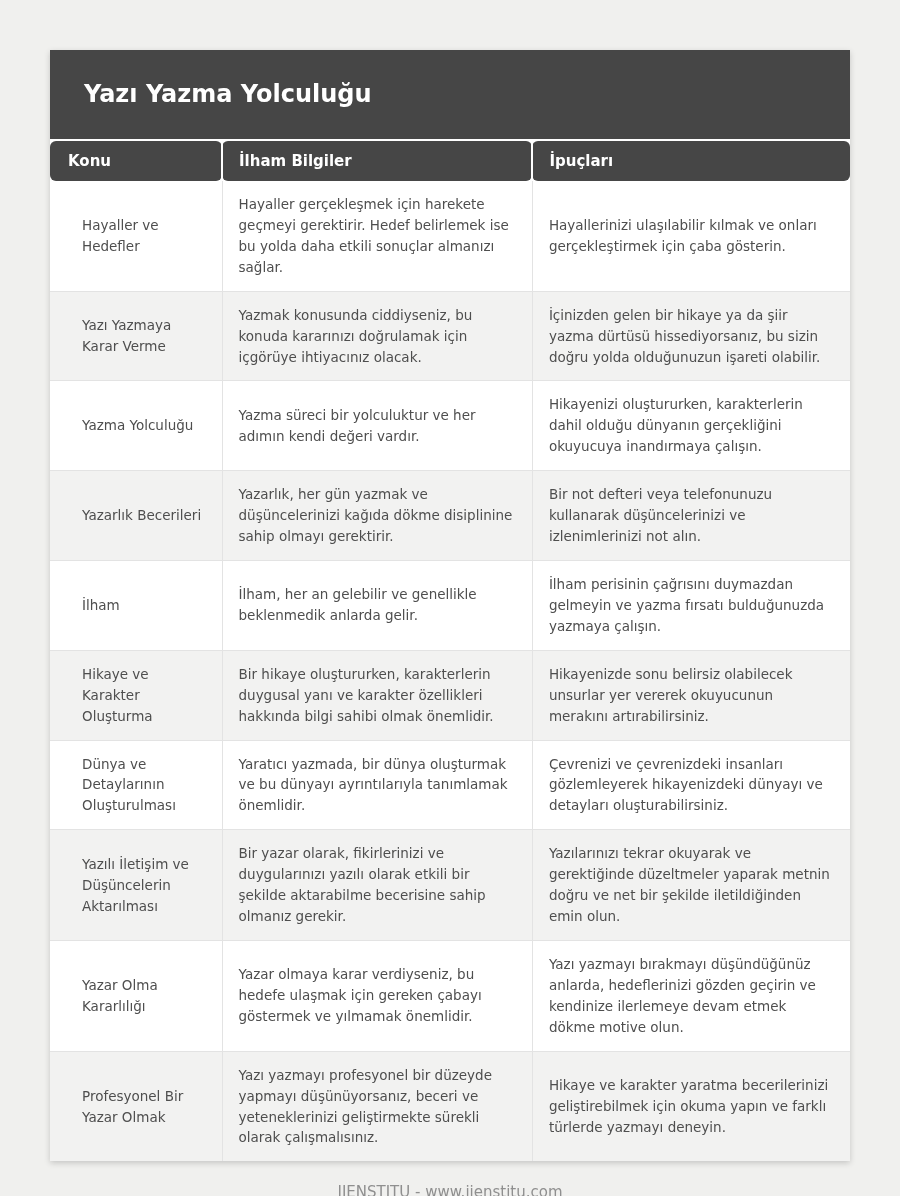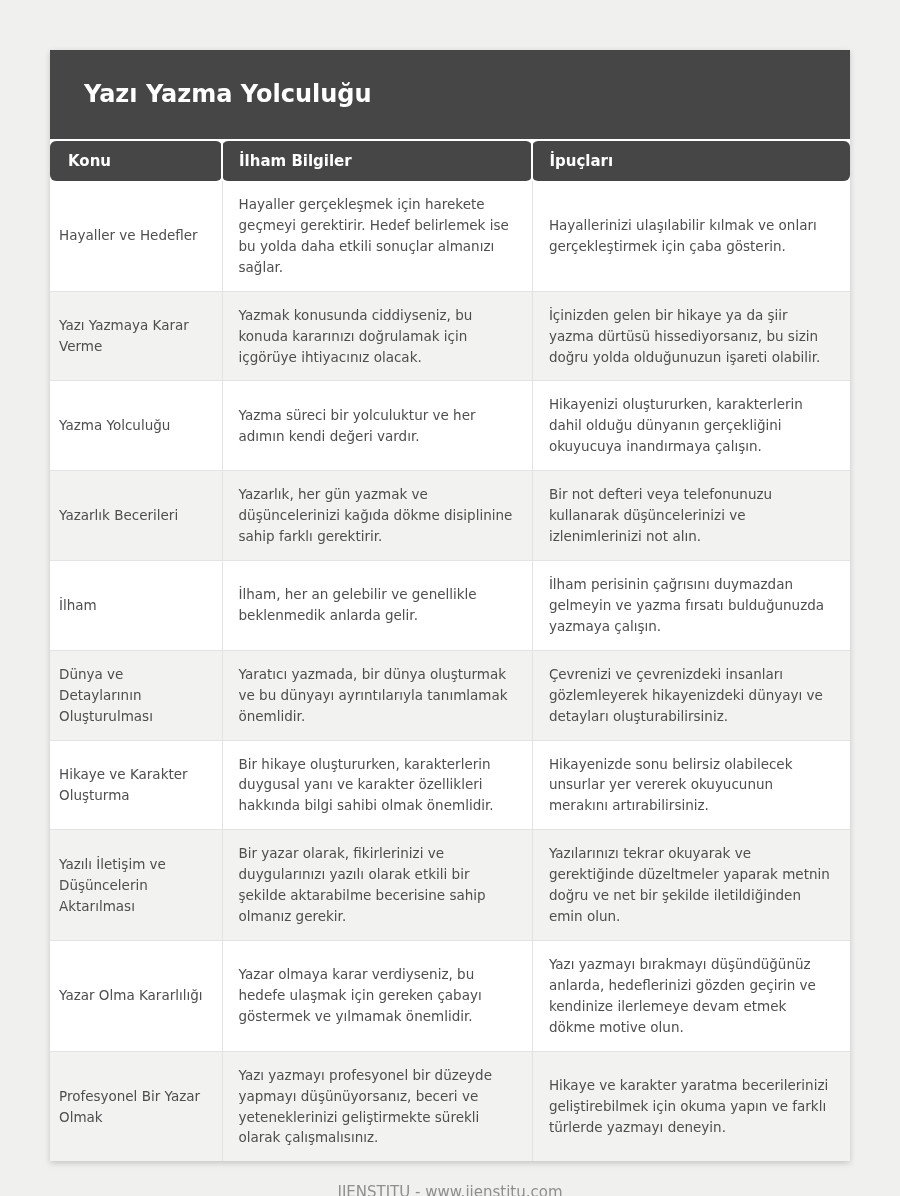--- a/index.html
+++ b/index.html
@@ -68,21 +68,21 @@
     color: var(--body-text);
     padding: 13px 16px;
     vertical-align: middle;
     border-top: 1px solid var(--border);
     background: #ffffff;
     margin-left: 14px;
   }
   tbody tr:first-child td { border-top: none; }
   tbody td + td { border-left: 1px solid var(--border); }
   tbody tr:nth-child(even) td { background: var(--row-alt-bg); }
-  tbody td.topic { padding-left: 9px; }
+  tbody td.topic { padding-left: 32px; }
   .footer {
     position: relative;
     top: 50px;
     width: 800px;
     margin: 0 auto;
     padding: 22px 0 40px 0;
     text-align: center;
     color: var(--footer-text);
     font-size: 15px;
   }
@@ -116,40 +116,40 @@
   </tr>
 
   <tr>
     <td class="topic">Yazma Yolculuğu</td>
     <td>Yazma süreci bir yolculuktur ve her adımın kendi değeri vardır.</td>
     <td>Hikayenizi oluştururken, karakterlerin dahil olduğu dünyanın gerçekliğini okuyucuya inandırmaya çalışın.</td>
   </tr>
 
   <tr>
     <td class="topic">Yazarlık Becerileri</td>
-    <td>Yazarlık, her gün yazmak ve düşüncelerinizi kağıda dökme disiplinine sahip farklı gerektirir.</td>
+    <td>Yazarlık, her gün yazmak ve düşüncelerinizi kağıda dökme disiplinine sahip olmayı gerektirir.</td>
     <td>Bir not defteri veya telefonunuzu kullanarak düşüncelerinizi ve izlenimlerinizi not alın.</td>
   </tr>
 
   <tr>
     <td class="topic">İlham</td>
     <td>İlham, her an gelebilir ve genellikle beklenmedik anlarda gelir.</td>
     <td>İlham perisinin çağrısını duymazdan gelmeyin ve yazma fırsatı bulduğunuzda yazmaya çalışın.</td>
   </tr>
 
   <tr>
+    <td class="topic">Hikaye ve Karakter Oluşturma</td>
+    <td>Bir hikaye oluştururken, karakterlerin duygusal yanı ve karakter özellikleri hakkında bilgi sahibi olmak önemlidir.</td>
+    <td>Hikayenizde sonu belirsiz olabilecek unsurlar yer vererek okuyucunun merakını artırabilirsiniz.</td>
+  </tr>
+
+  <tr>
     <td class="topic">Dünya ve Detaylarının Oluşturulması</td>
     <td>Yaratıcı yazmada, bir dünya oluşturmak ve bu dünyayı ayrıntılarıyla tanımlamak önemlidir.</td>
     <td>Çevrenizi ve çevrenizdeki insanları gözlemleyerek hikayenizdeki dünyayı ve detayları oluşturabilirsiniz.</td>
-  </tr>
-
-  <tr>
-    <td class="topic">Hikaye ve Karakter Oluşturma</td>
-    <td>Bir hikaye oluştururken, karakterlerin duygusal yanı ve karakter özellikleri hakkında bilgi sahibi olmak önemlidir.</td>
-    <td>Hikayenizde sonu belirsiz olabilecek unsurlar yer vererek okuyucunun merakını artırabilirsiniz.</td>
   </tr>
 
   <tr>
     <td class="topic">Yazılı İletişim ve Düşüncelerin Aktarılması</td>
     <td>Bir yazar olarak, fikirlerinizi ve duygularınızı yazılı olarak etkili bir şekilde aktarabilme becerisine sahip olmanız gerekir.</td>
     <td>Yazılarınızı tekrar okuyarak ve gerektiğinde düzeltmeler yaparak metnin doğru ve net bir şekilde iletildiğinden emin olun.</td>
   </tr>
 
   <tr>
     <td class="topic">Yazar Olma Kararlılığı</td>

